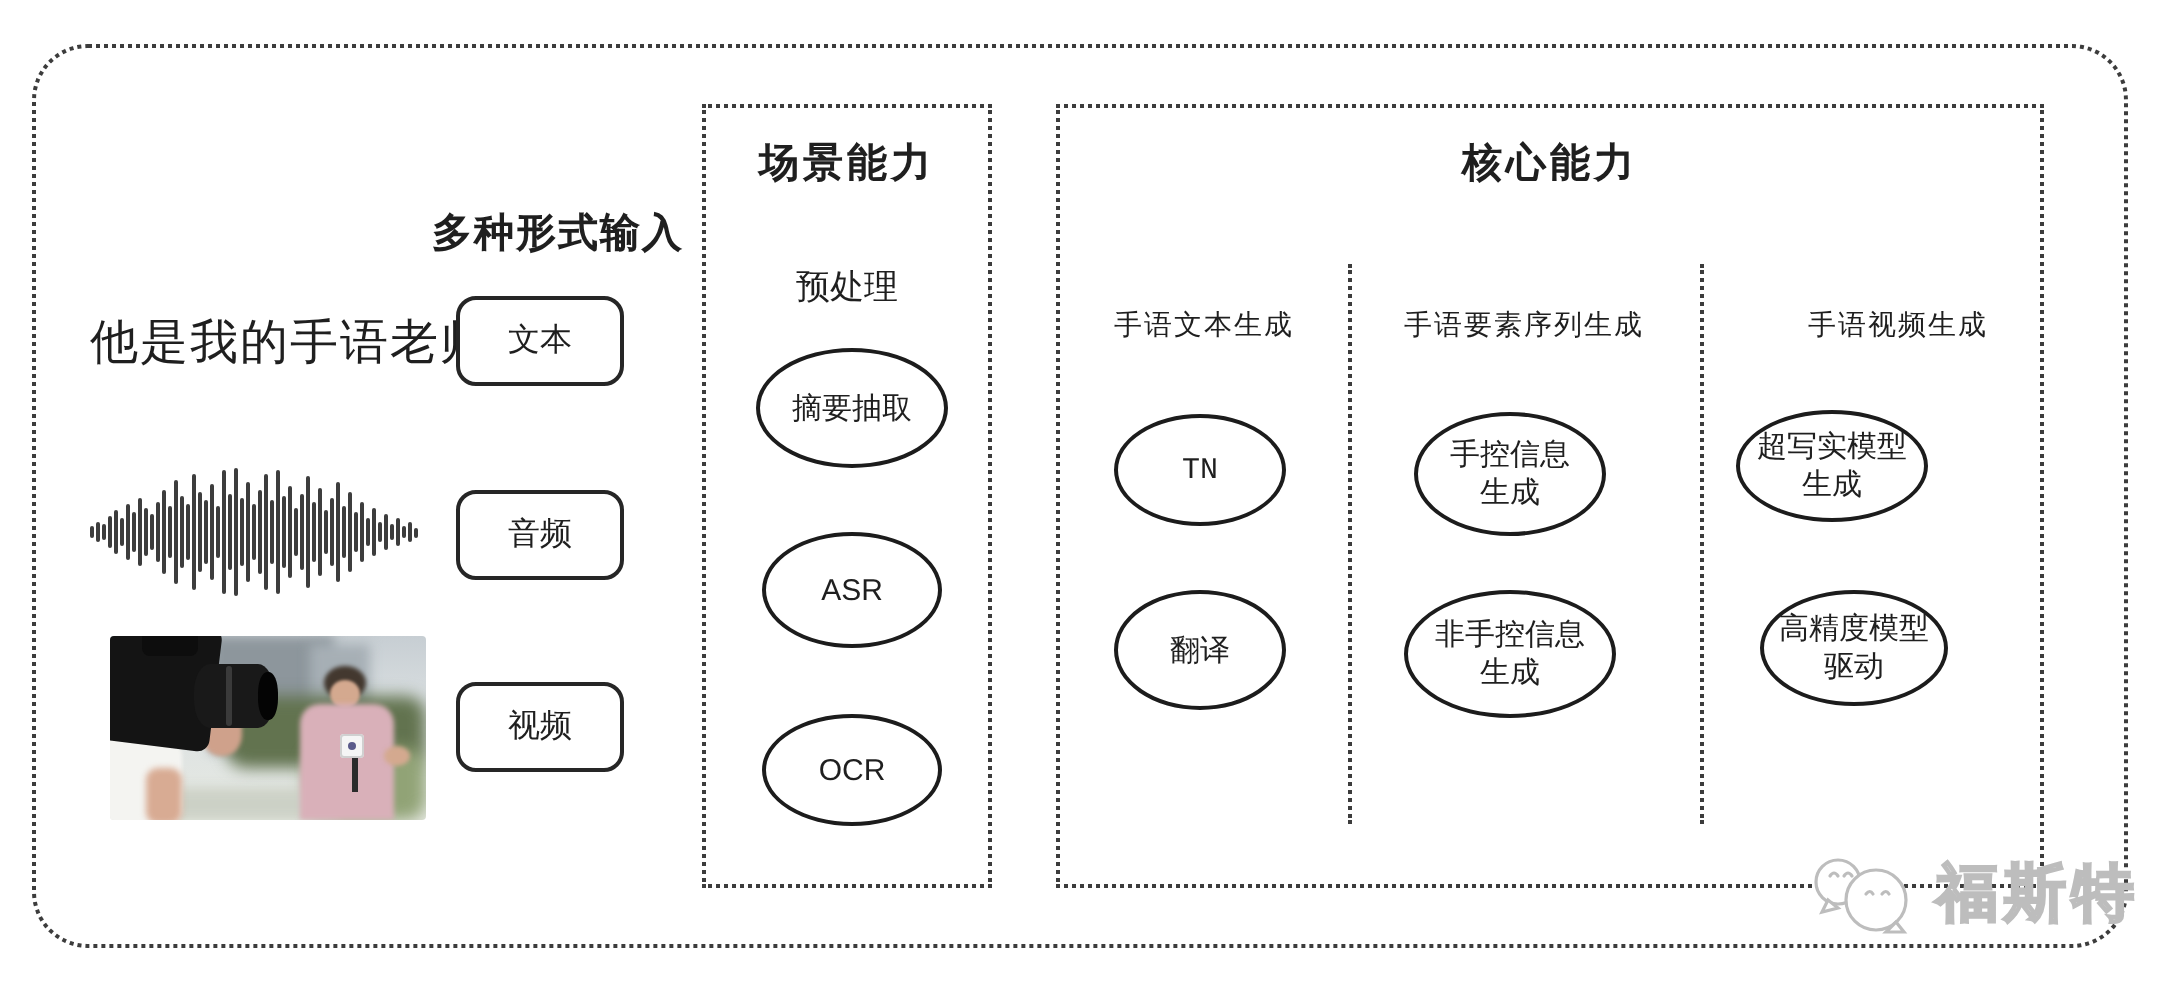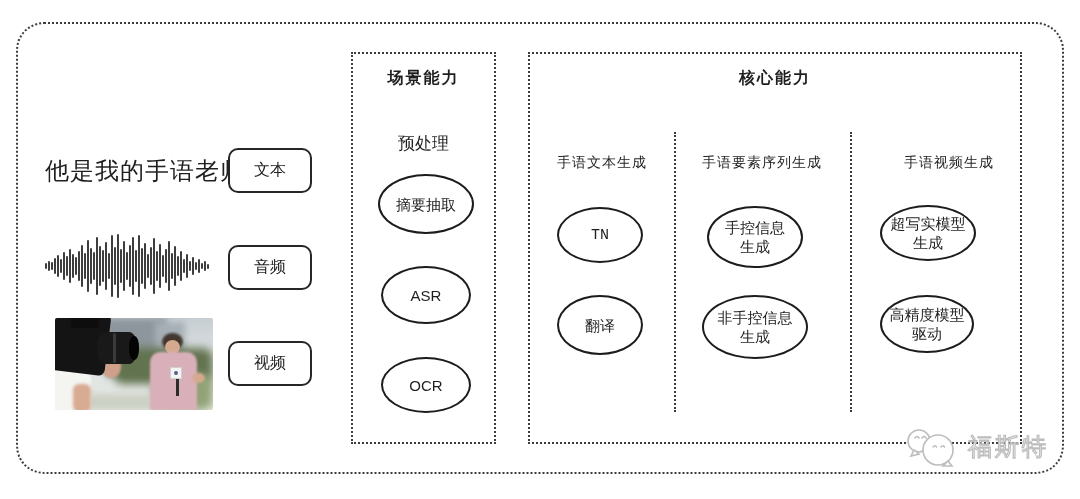--- a/index.html
+++ b/index.html
@@ -47,21 +47,21 @@
   .ph-camtop{ left:16px; top:-4px; width:28px; height:14px; background:#0d0d0d; border-radius:4px; }
   .ph-lens{ left:42px; top:14px; width:40px; height:32px; background:#191919; border-radius:8px/14px; }
   .ph-lensfront{ left:74px; top:18px; width:10px; height:24px; background:#040404; border-radius:45%; }
   .ph-lensring{ left:58px; top:15px; width:3px; height:30px; background:#3a3a3a; border-radius:2px; }
 
   
   .box{ position:absolute; top:52px; border:2px dotted #3c3c3c; background:transparent; }
   .box-scene{ left:351px; width:145px; height:392px; }
   .box-core{ left:528px; width:494px; height:392px; }
   .box-title{ position:absolute; top:14px; left:0; width:100%; text-align:center;
-    font-size:16px; font-weight:700; letter-spacing:2px; }
+    font-size:20px; font-weight:700; letter-spacing:2px; }
   .scene-sub{ position:absolute; top:78px; left:0; width:100%; text-align:center; font-size:17px; }
 
   .ellipse{ position:absolute; border:2.5px solid #1c1c1c; border-radius:50%;
     display:flex; flex-direction:column; align-items:center; justify-content:center;
     font-size:15px; line-height:19px; background:#fff; text-align:center; }
 
   
   .el-s0{ left:25px;  top:120px; width:96px; height:60px; }
   .el-s1{ left:28px;  top:212px; width:90px; height:58px; }
   .el-s2{ left:28px;  top:303px; width:90px; height:56px;align-items:center; }
@@ -72,36 +72,37 @@
   .col-label{ position:absolute; top:100px; text-align:center; font-size:14px; font-weight:500; letter-spacing:1px; }
   .cl-0{ left:0;     width:144px; }
   .cl-1{ left:144px; width:176px; }
   .cl-2{ left:332px; width:174px;font-family:Liberation Mono, monospace; }
 
   
   .el-c00{ left:27px;  top:153px; width:86px;  height:56px;font-family:Liberation Mono, monospace; }
   .el-c01{ left:27px;  top:241px; width:86px;  height:60px;justify-content:center; }
   .el-c10{ left:177px; top:152px; width:96px;  height:62px; }
   .el-c11{ left:172px; top:241px; width:106px; height:64px; }
-  .el-c20{ left:350px; top:151px; width:96px;  height:56px; }
+  .el-c20{ left:338px; top:151px; width:96px;  height:56px; }
   .el-c21{ left:350px; top:241px; width:94px;  height:58px; }
 
   
   .watermark{ position:absolute; left:904px; top:424px; display:flex; align-items:center; gap:6px; }
-  .wm-text{ font-size:24px; font-weight:400; letter-spacing:3px; color:transparent;
+  .wm-text{ font-size:31px; font-weight:700; letter-spacing:3px; color:transparent;
     -webkit-text-stroke:1.2px #bdbdbd; }
   @supports not (-webkit-text-stroke:1px #000){ .wm-text{ color:#cfcfcf; } }
 </style>
 </head>
 <body>
 
 <div id="canvas">
 
   <div class="outer-border"></div>
 
+  <div class="lbl inputs-heading">多种形式输入</div>
   <div class="lbl sentence">他是我的手语老师</div>
 
   <div class="wave">
       <i style="height: 6px;"></i>
       <i style="height: 10px;"></i>
       <i style="height: 8px;"></i>
       <i style="height: 16px;"></i>
       <i style="height: 22px;"></i>
       <i style="height: 14px;"></i>
       <i style="height: 28px;"></i>

